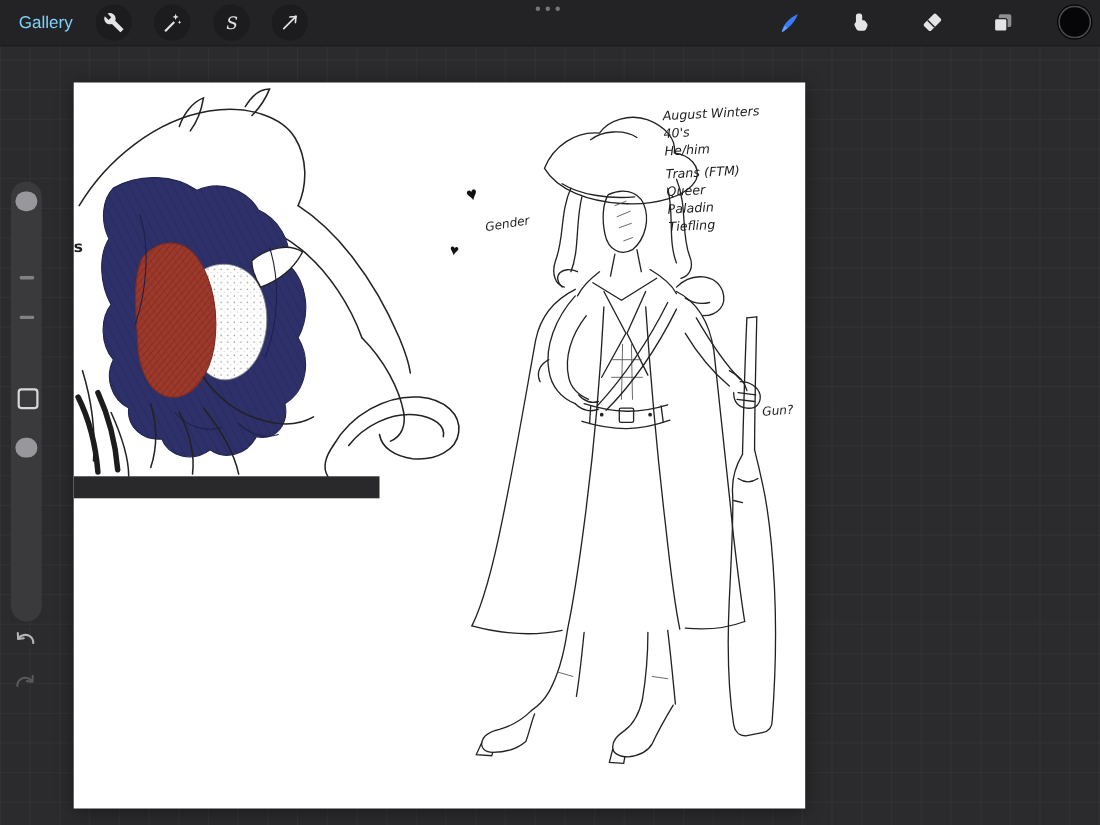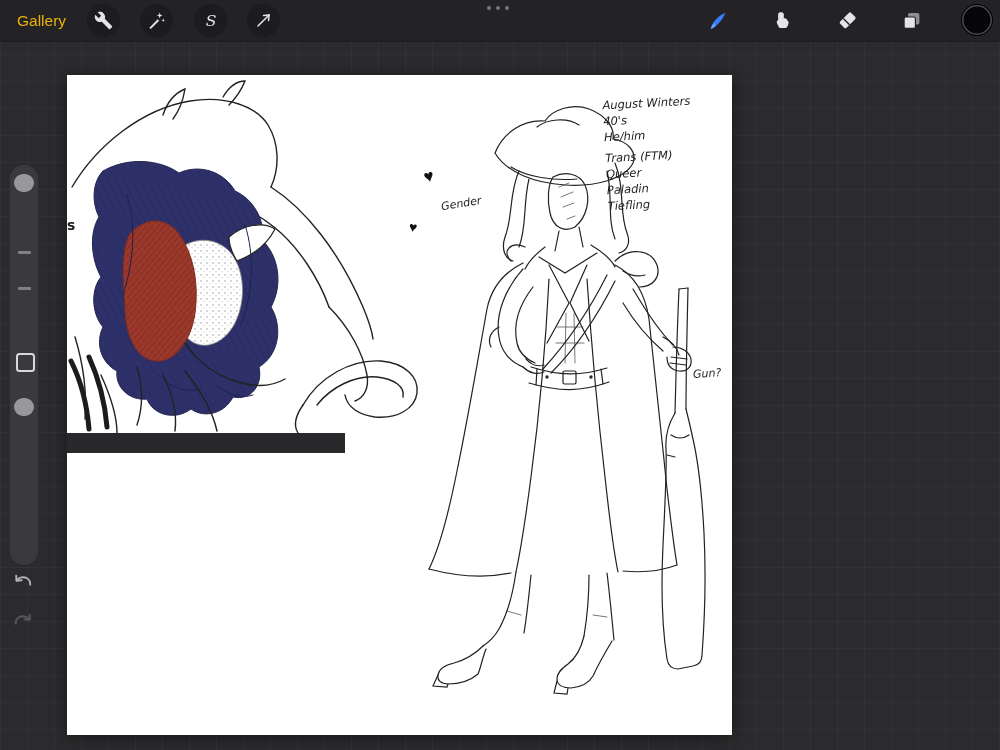--- a/index.html
+++ b/index.html
@@ -9,21 +9,21 @@
     background-image:
       linear-gradient(rgba(255,255,255,0.032) 1px, transparent 1px),
       linear-gradient(90deg, rgba(255,255,255,0.032) 1px, transparent 1px);
     background-size:27px 27px;
     font-family:"Liberation Sans", sans-serif;
   }
   
   .topbar{position:absolute;top:0;left:0;right:0;height:41px;background:#232325;
     border-bottom:1px solid #1c1c1e;z-index:6;}
   .gallery{position:absolute;left:17px;top:0;height:41px;line-height:41px;
-    color:#eab308;font-size:15.5px;cursor:pointer;}
+    color:#7dd3fc;font-size:15.5px;cursor:pointer;}
   .tool-circle{position:absolute;top:4px;width:33px;height:33px;border-radius:50%;
     background:#1c1c1e;display:flex;align-items:center;justify-content:center;cursor:pointer;}
   .tool-plain{position:absolute;top:4px;width:33px;height:33px;border-radius:50%;
     display:flex;align-items:center;justify-content:center;cursor:pointer;}
   .color-swatch{position:absolute;top:5px;width:30px;height:30px;border-radius:50%;
     background:#060608;box-shadow:0 0 0 1.5px #4a4a4e inset, 0 0 0 1px #000;cursor:pointer;}
   .handle-dots{position:absolute;top:6px;left:487px;display:flex;gap:5px;z-index:7;}
   .handle-dots i{width:4px;height:4px;border-radius:50%;background:#77777b;display:block;}
   
   .side-rail{position:absolute;left:10px;top:165px;width:28px;height:400px;

